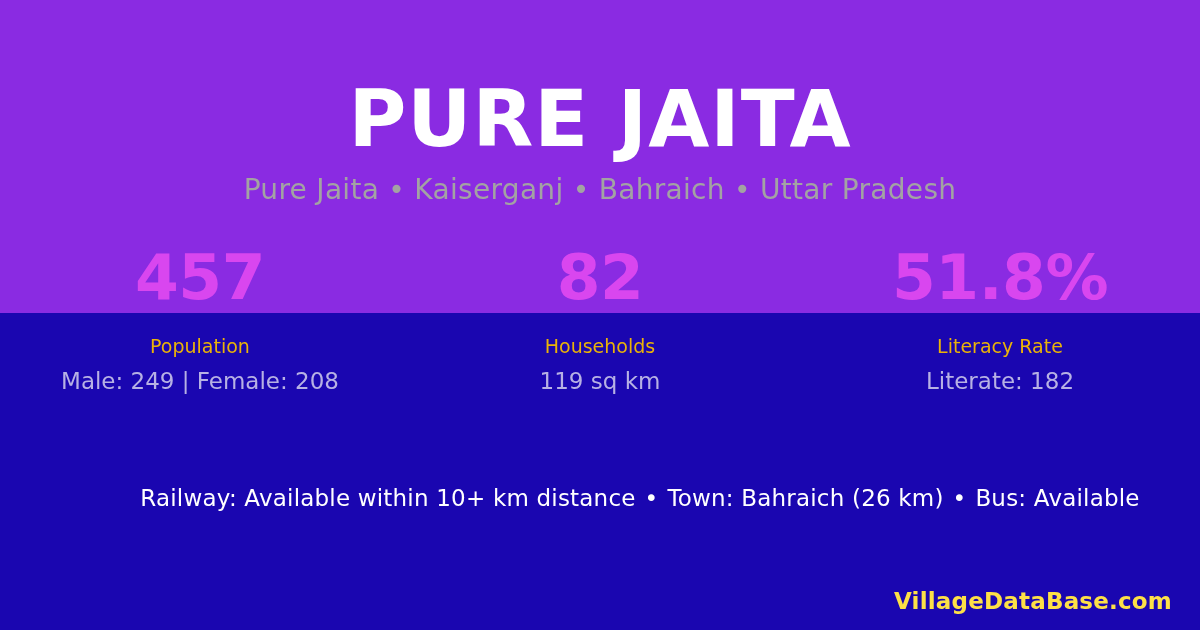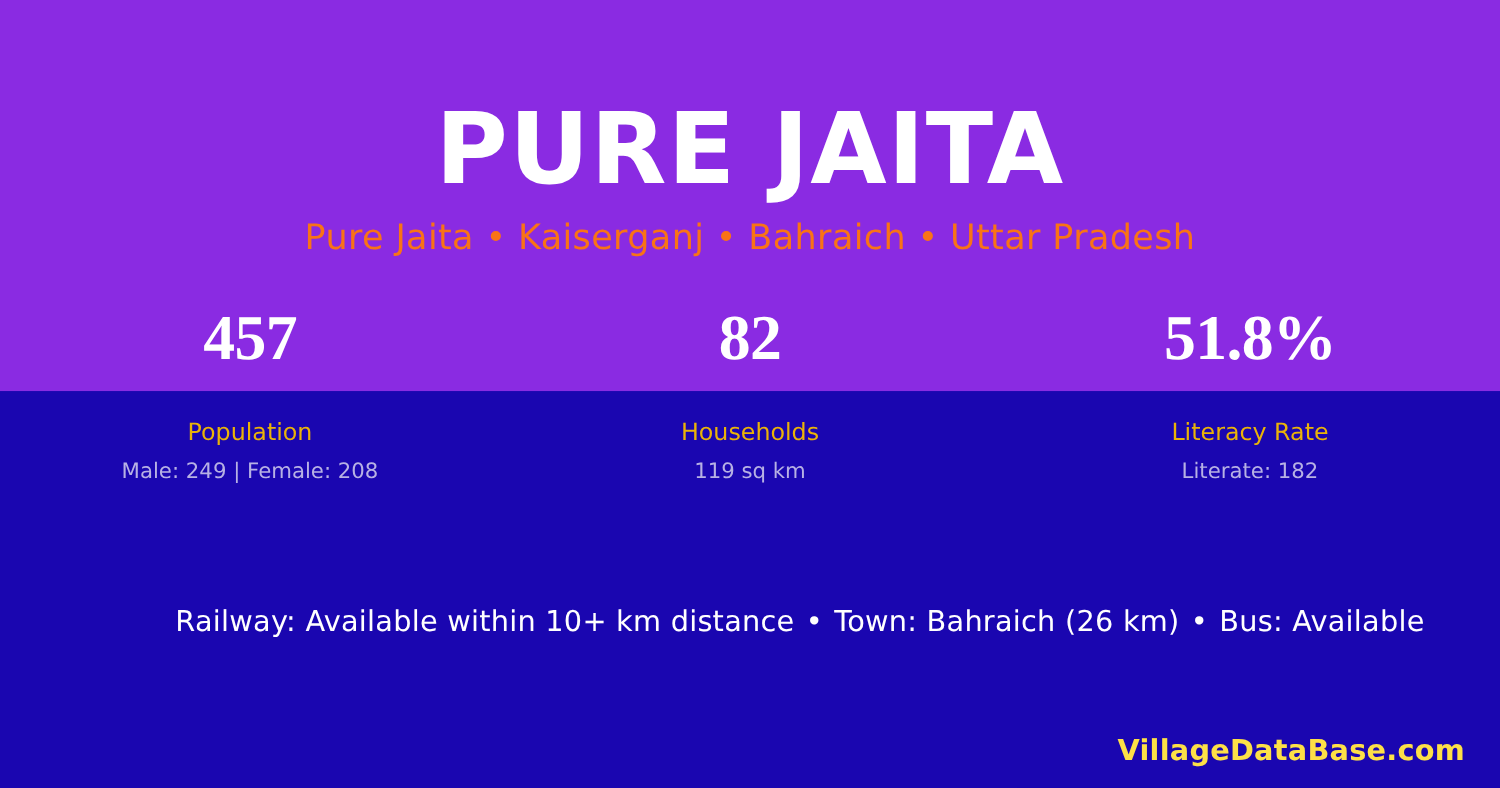--- a/index.html
+++ b/index.html
@@ -61,21 +61,21 @@
     color: #ffffff;
     letter-spacing: 1px;
     line-height: 1.04;
     white-space: nowrap;
   }
 
   .page-subtitle {
     margin-top: 13px;
     font-size: 28px;
     font-weight: normal;
-    color: #f97316;
+    color: #a3a3a3;
     letter-spacing: 0.3px;
     line-height: 1.2;
     white-space: nowrap;
   }
 
   
   .stats-row {
     position: absolute;
     top: 246px;
     left: 0;
@@ -83,40 +83,39 @@
     display: flex;
     z-index: 5;
   }
 
   .stat-col {
     flex: 1 1 0;
     text-align: center;
   }
 
   .stat-value {
-    font-size: 51px;
+    font-size: 63px;
     font-weight: bold;
-    color: #ffffff;
+    color: #d946ef;
     line-height: 1.0;
     letter-spacing: -0.5px;
     height: 66px;
-    font-family: Liberation Serif, serif;
   }
 
   .stat-label {
     margin-top: 24px;
     font-size: 19px;
     font-weight: normal;
     color: #eab308;
     line-height: 1.15;
   }
 
   .stat-sub {
     margin-top: 10px;
-    font-size: 17px;
+    font-size: 23px;
     font-weight: normal;
     color: #b7b1e4;
     line-height: 1.15;
   }
 
   
   .amenities {
     position: absolute;
     top: 484px;
     left: 0;

